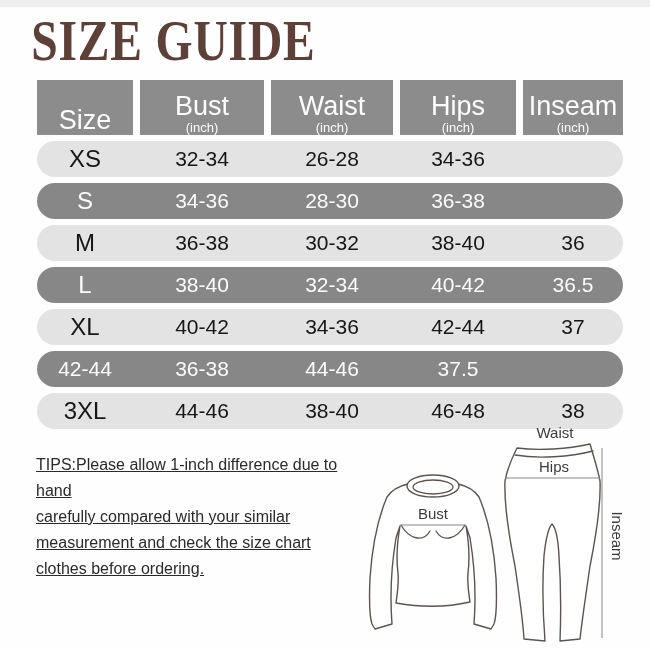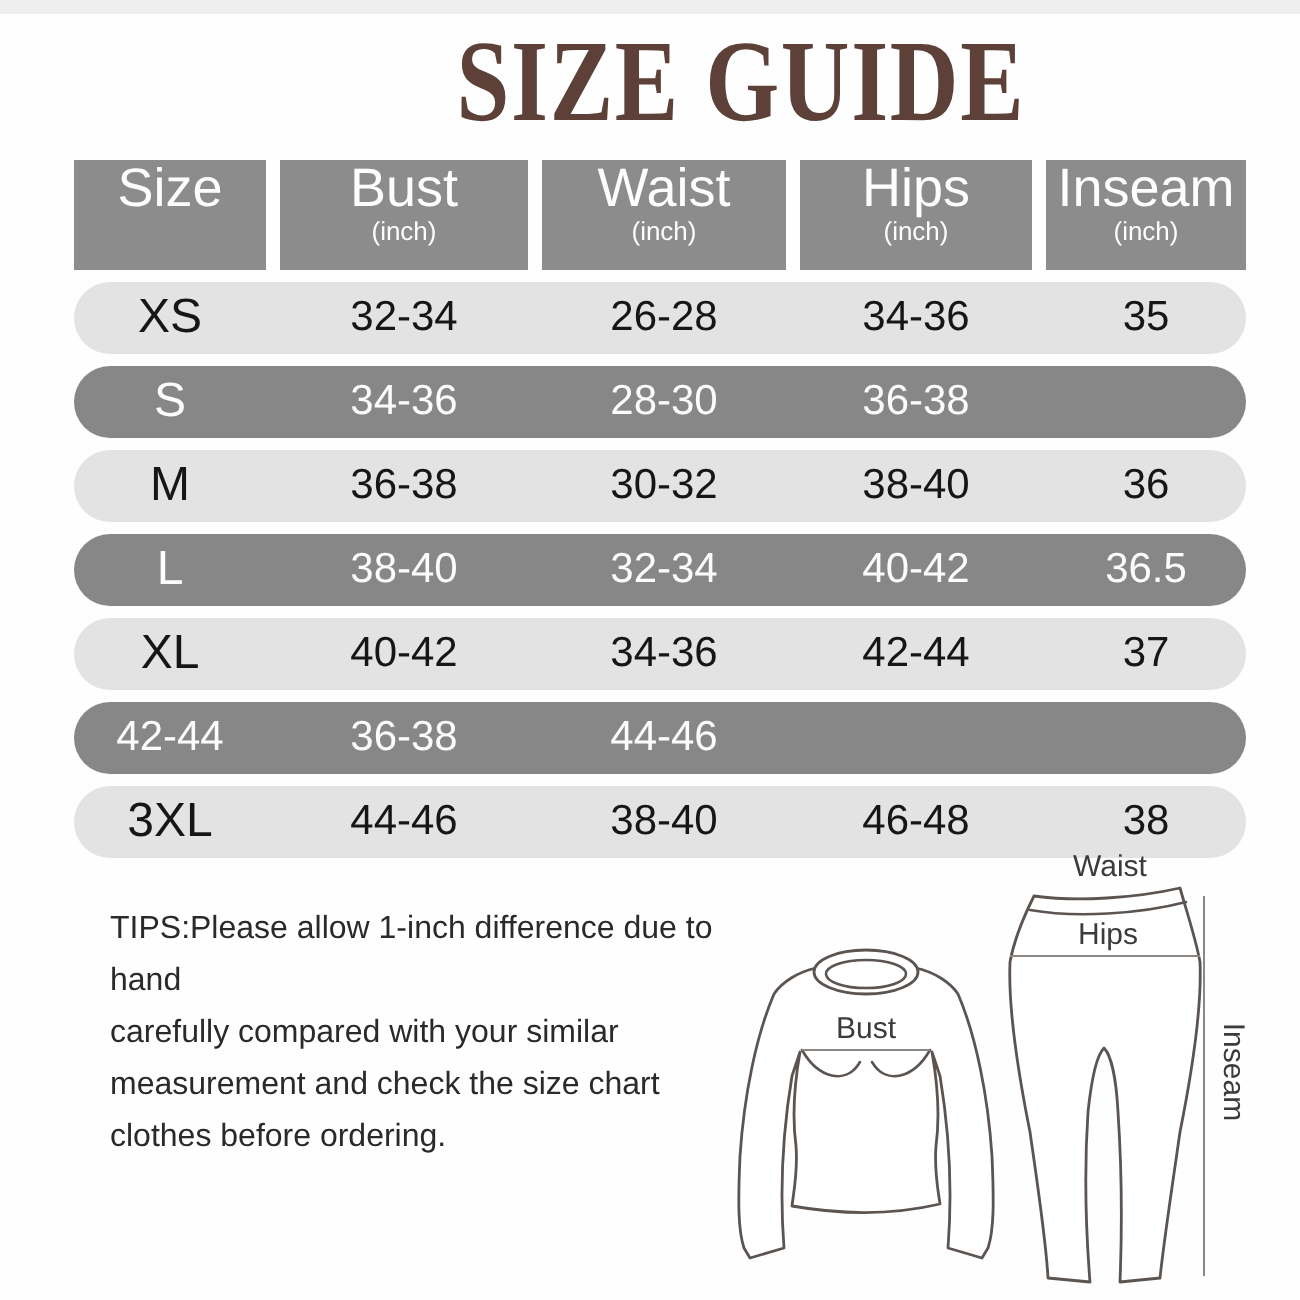--- a/index.html
+++ b/index.html
@@ -6,58 +6,58 @@
   .page {
     position:relative; width:650px; height:650px; background:#fefefe;
     font-family:"Liberation Sans", sans-serif; overflow:hidden;
   }
   .top-strip {
     position:absolute; left:0; top:0; width:650px; height:7px;
     background:#efefef;
   }
   .title {
     position:absolute; left:0; top:12px; width:544px; height:58px;
-    margin:0; text-align:right; line-height:58px;
+    margin:0; text-align:left; line-height:58px;
     font-family:"Liberation Serif", serif; font-weight:bold;
     font-size:58px; letter-spacing:1px;
     color:var(--title, #5d4037);
   }
   .title-inner { display:inline-block; transform:scaleX(0.82); transform-origin:center; }
 
   .size-table { position:absolute; left:37px; top:80px; width:586px; }
   .header-row, .body-row {
     display:grid;
     grid-template-columns:96px 124px 122px 116px 100px;
     column-gap:7px;
   }
   .header-row { height:55px; }
   .header-cell {
     background:var(--header-bg, #8c8c8c);
     color:#fdfdfd;
-    display:flex; flex-direction:column; align-items:center; justify-content:flex-start;
+    display:flex; flex-direction:column; align-items:center; justify-content:flex-end;
   }
   .header-label { font-size:27px; line-height:29px; }
   .header-unit  { font-size:13px; font-weight:normal; line-height:14px; }
 
   .body-row {
     height:36px; margin-top:6px; align-items:center;
     background:var(--row-light-bg, #e3e3e3);
     color:var(--row-light-text, #161616);
     border-radius:18px;
   }
   .body-row:nth-child(even) {
     background:var(--row-dark-bg, #878787);
     color:var(--row-dark-text, #fcfcfc);
   }
   .cell { text-align:center; font-size:21px; }
   .cell.size-cell { font-size:24px; }
 
   .tips {
-    position:absolute; left:55px; top:452px; width:330px;
-    font-size:16px; line-height:26px; color:#2a2a2a;
+    position:absolute; left:36px; top:452px; width:330px;
+    font-size:16px; line-height:26px; color:#2a2a2a;text-decoration:underline;
   }
 
   .diagram svg { position:absolute; overflow:visible; }
   .shirt-svg    { left:363px; top:462px; }
   .leggings-svg { left:458px; top:424px; }
   .outline { fill:#ffffff; stroke:#5b5450; stroke-width:1.4; stroke-linejoin:round; }
   .detail  { fill:none; stroke:#5b5450; stroke-width:1.3; stroke-linecap:round; }
   .measure { fill:none; stroke:#8b8784; stroke-width:1; }
   .diagram text { font-family:"Liberation Sans", sans-serif; font-size:15px; fill:#3b3b3b; }
 </style>
@@ -92,21 +92,20 @@
         <span class="header-unit">(inch)</span>
       </div>
     </div>
 
     <div class="body-rows">
       <div class="body-row">
         <span class="cell size-cell">XS</span>
         <span class="cell">32-34</span>
         <span class="cell">26-28</span>
         <span class="cell">34-36</span>
-        <span class="cell">35</span>
       </div>
       <div class="body-row">
         <span class="cell size-cell">S</span>
         <span class="cell">34-36</span>
         <span class="cell">28-30</span>
         <span class="cell">36-38</span>
       </div>
       <div class="body-row">
         <span class="cell size-cell">M</span>
         <span class="cell">36-38</span>
@@ -125,20 +124,21 @@
         <span class="cell size-cell">XL</span>
         <span class="cell">40-42</span>
         <span class="cell">34-36</span>
         <span class="cell">42-44</span>
         <span class="cell">37</span>
       </div>
       <div class="body-row">
         <span class="cell">42-44</span>
         <span class="cell">36-38</span>
         <span class="cell">44-46</span>
+        <span class="cell">37.5</span>
       </div>
       <div class="body-row">
         <span class="cell size-cell">3XL</span>
         <span class="cell">44-46</span>
         <span class="cell">38-40</span>
         <span class="cell">46-48</span>
         <span class="cell">38</span>
       </div>
     </div>
   </div>

